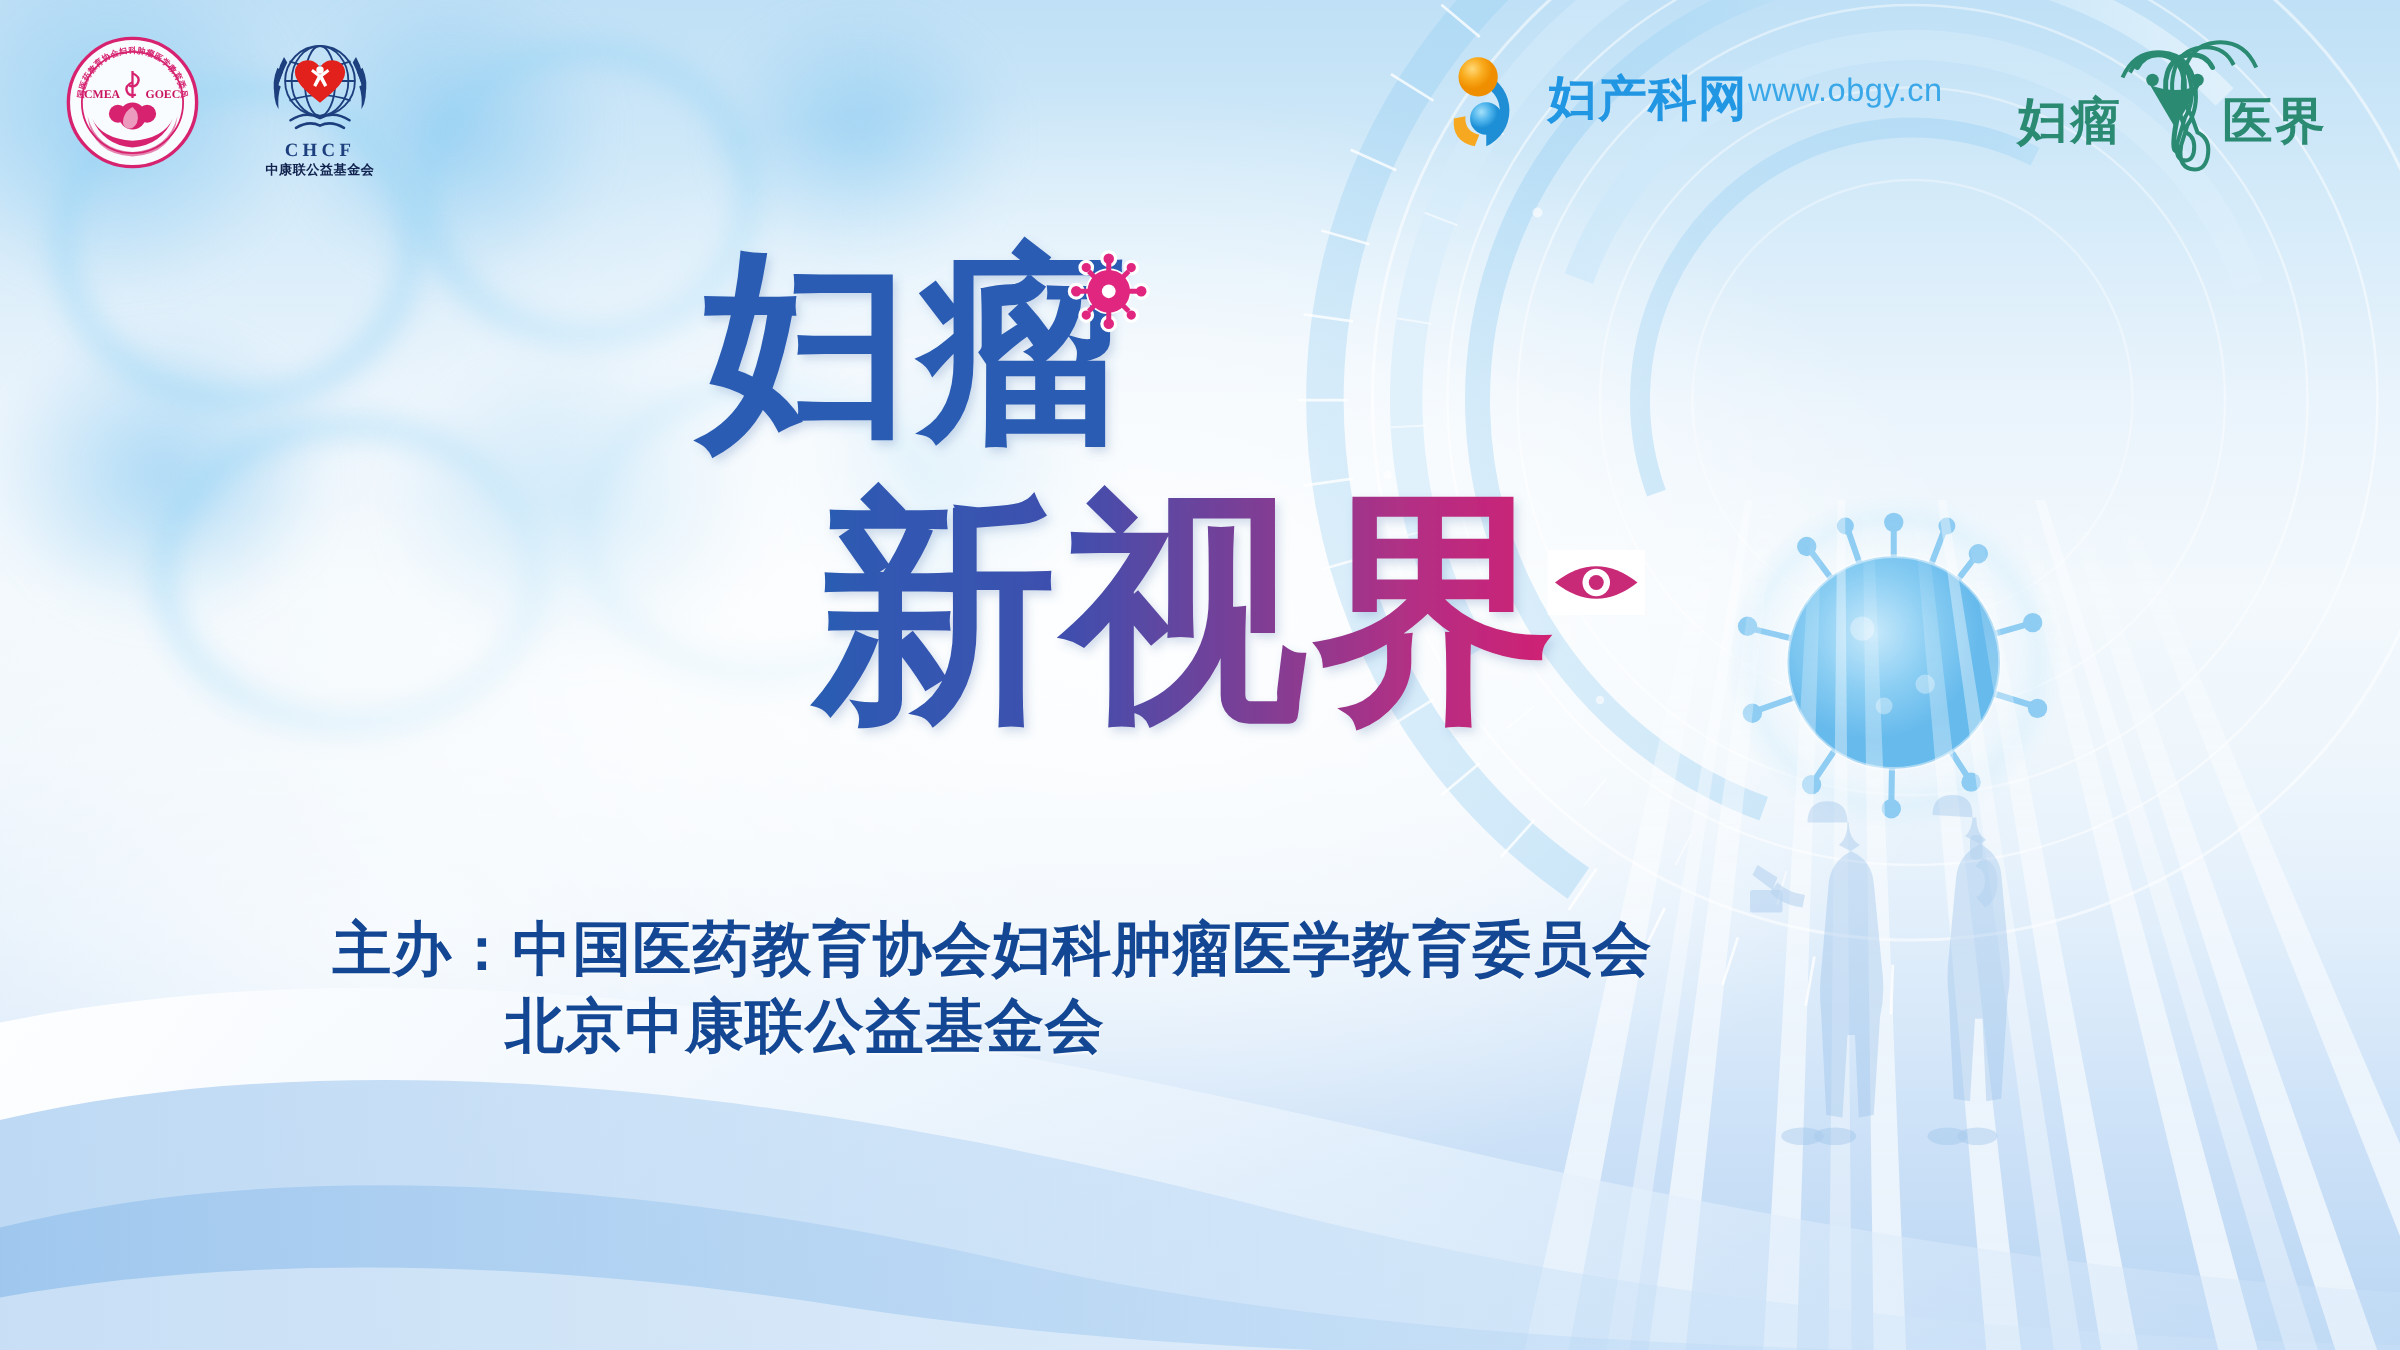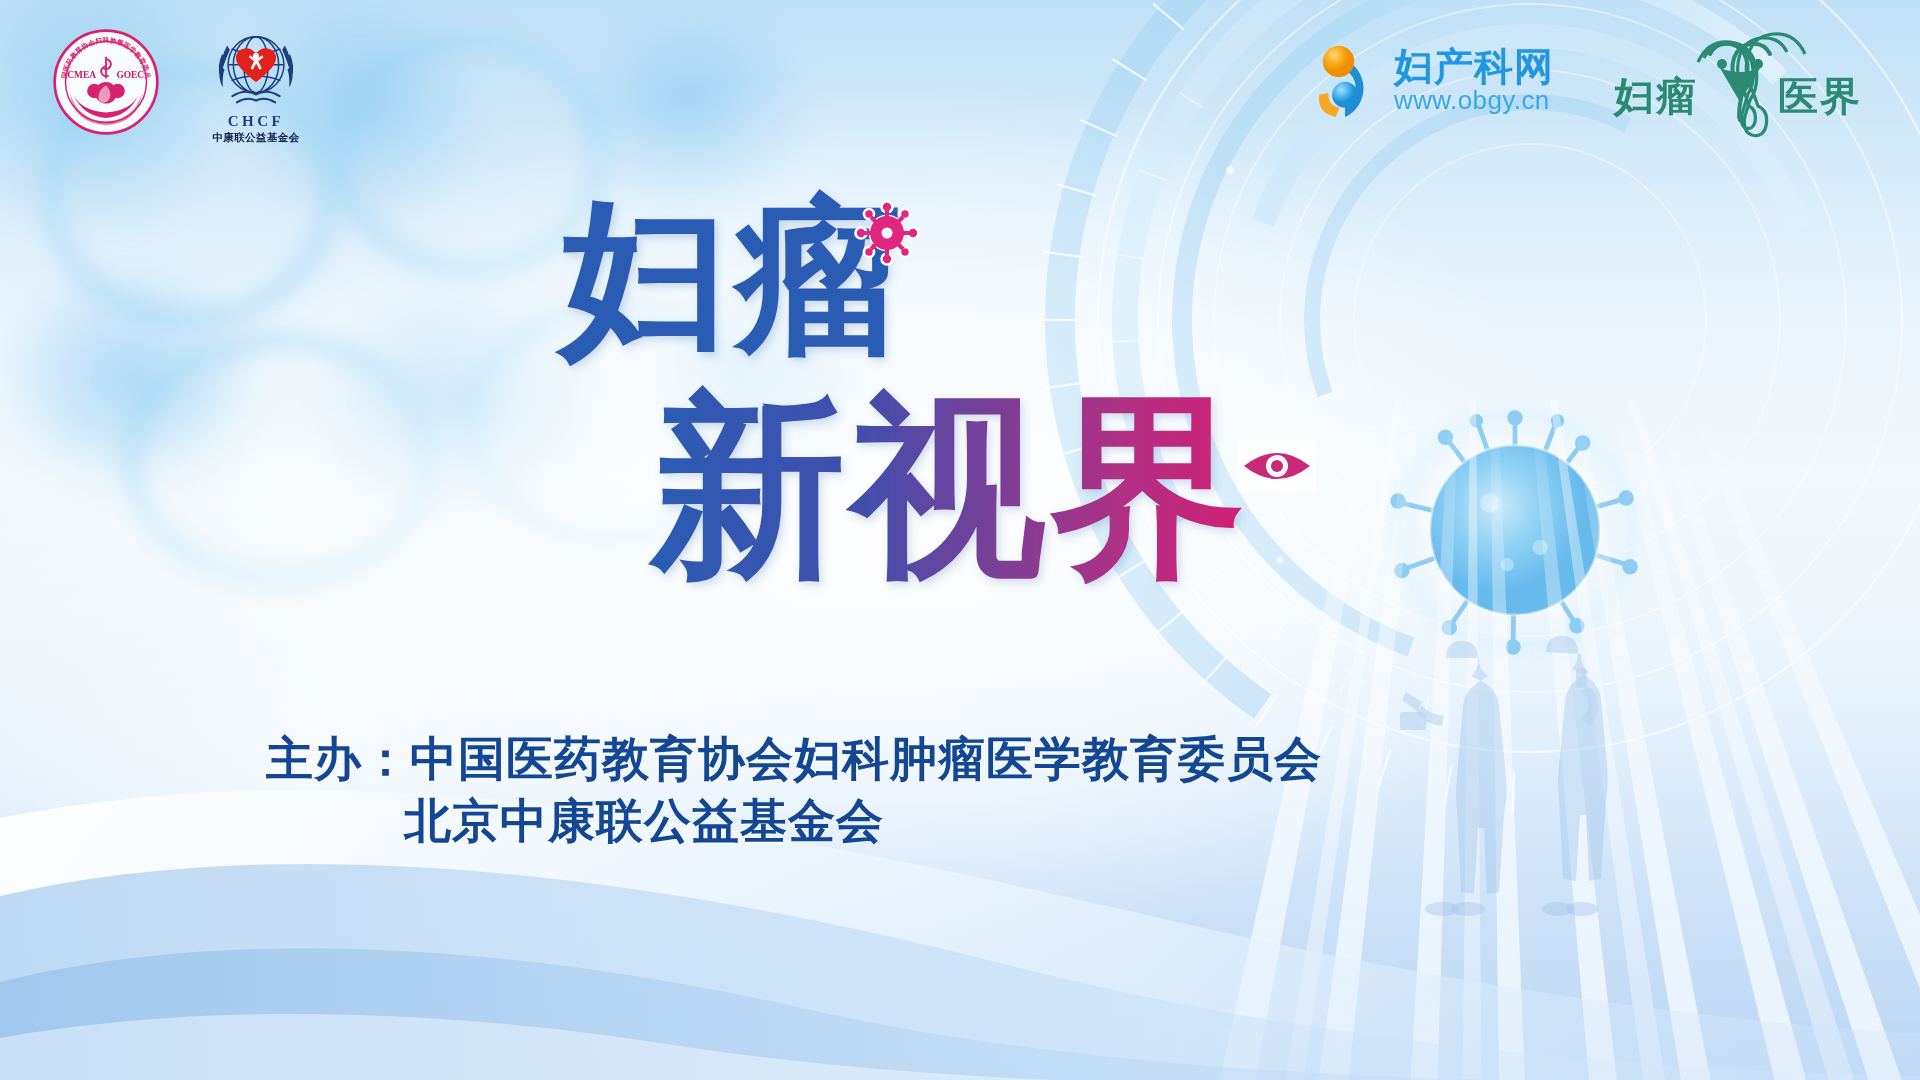--- a/index.html
+++ b/index.html
@@ -83,33 +83,33 @@
   .chcf-logo { width:108px; height:122px; display:flex; flex-direction:column; align-items:center; }
   .chcf-mark { width:96px; height:84px; }
   .chcf-mark svg { width:100%; height:100%; }
   .chcf-abbr {
     font-family:"Liberation Serif", serif;
     font-size:15px; letter-spacing:3.5px; color:#1d3f7e; font-weight:700;
     margin-top:1px; line-height:1.1;
   }
   .chcf-cn {
     font-size:10.5px; color:#10224d; font-weight:700; letter-spacing:.4px;
-    margin-top:2px; line-height:1.1;
+    margin-top:2px; line-height:1.1;font-family:Liberation Mono, monospace;
   }
 
   
   .logos-right {
     position:absolute; right:52px; top:34px;
     display:flex; align-items:center; gap:58px;
   }
 
   .obgy { display:flex; align-items:center; gap:12px; }
   .obgy-mark { width:74px; height:78px; }
   .obgy-mark svg { width:100%; height:100%; }
-  .obgy-text { display:flex; flex-direction:column; align-items:flex-start; }
+  .obgy-text { display:flex; align-items:flex-start; }
   .obgy-cn {
     font-size:39px; font-weight:700; color:#2196e3; letter-spacing:1px;
     line-height:1.06;
   }
   .obgy-url {
     font-size:26px; color:#3aa8e8; letter-spacing:.4px; line-height:1.1; margin-top:-1px;
   }
 
   .fulyi { display:flex; align-items:center;justify-content:center; }
   .fulyi svg { height:92px; width:256px; overflow:visible; }

